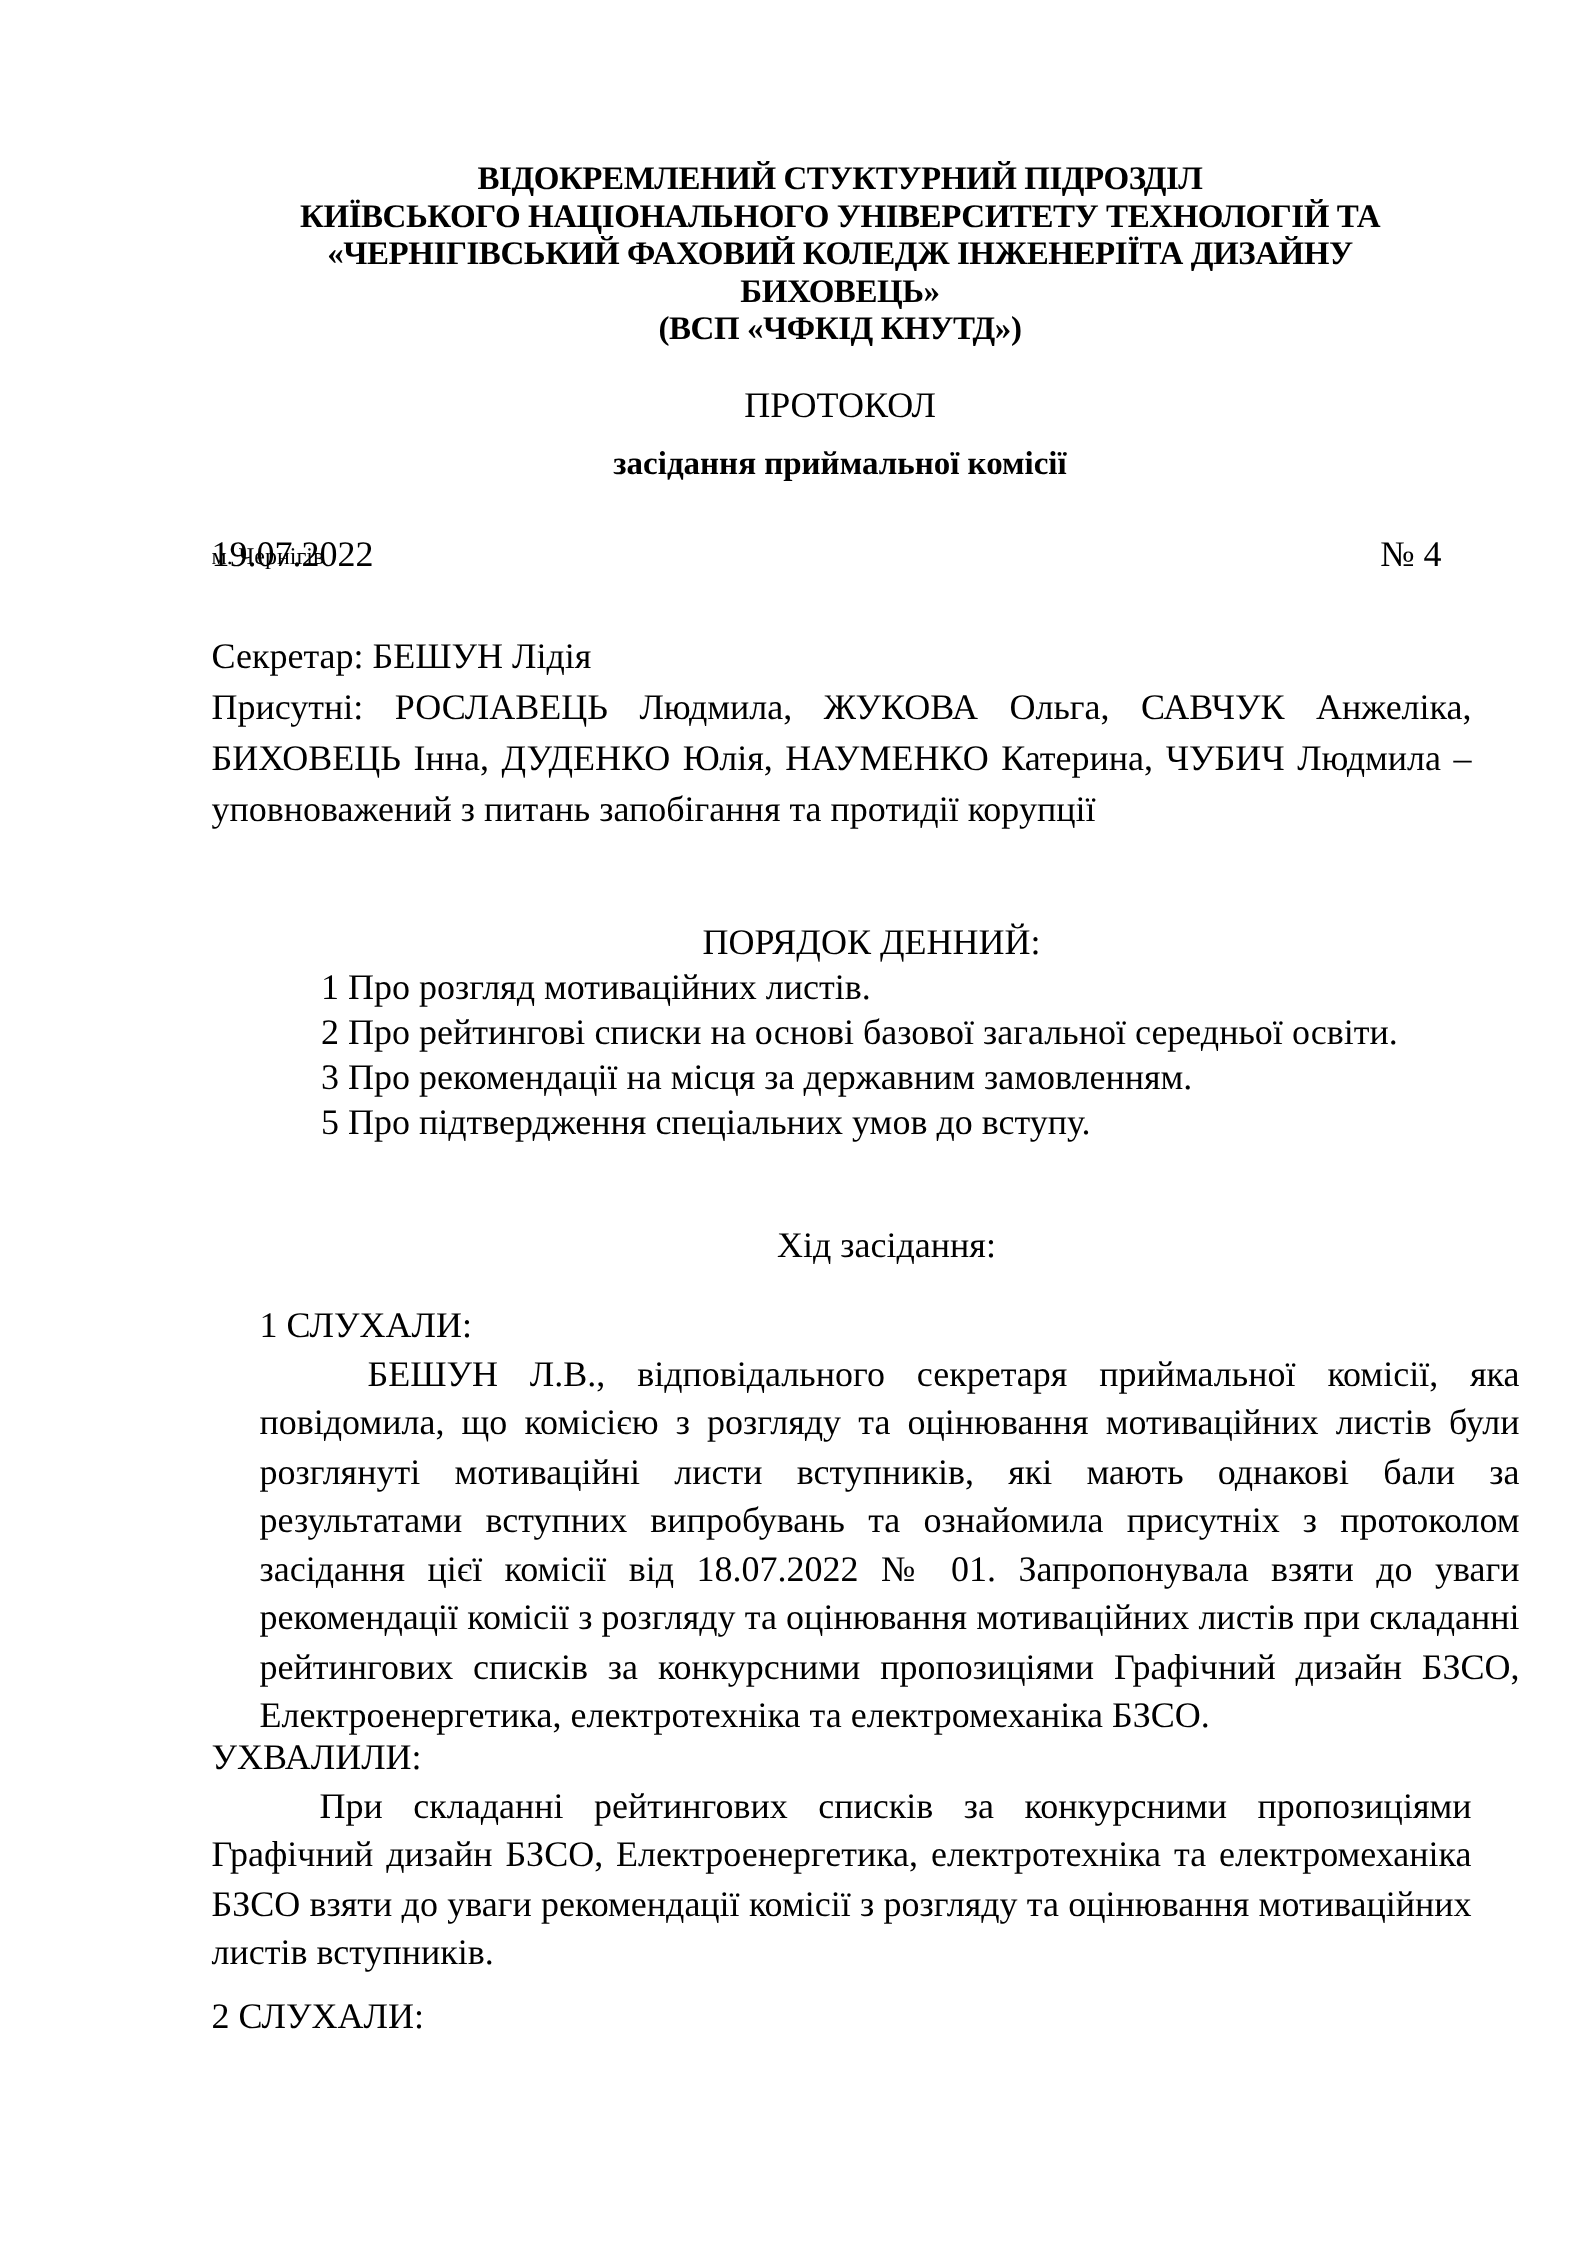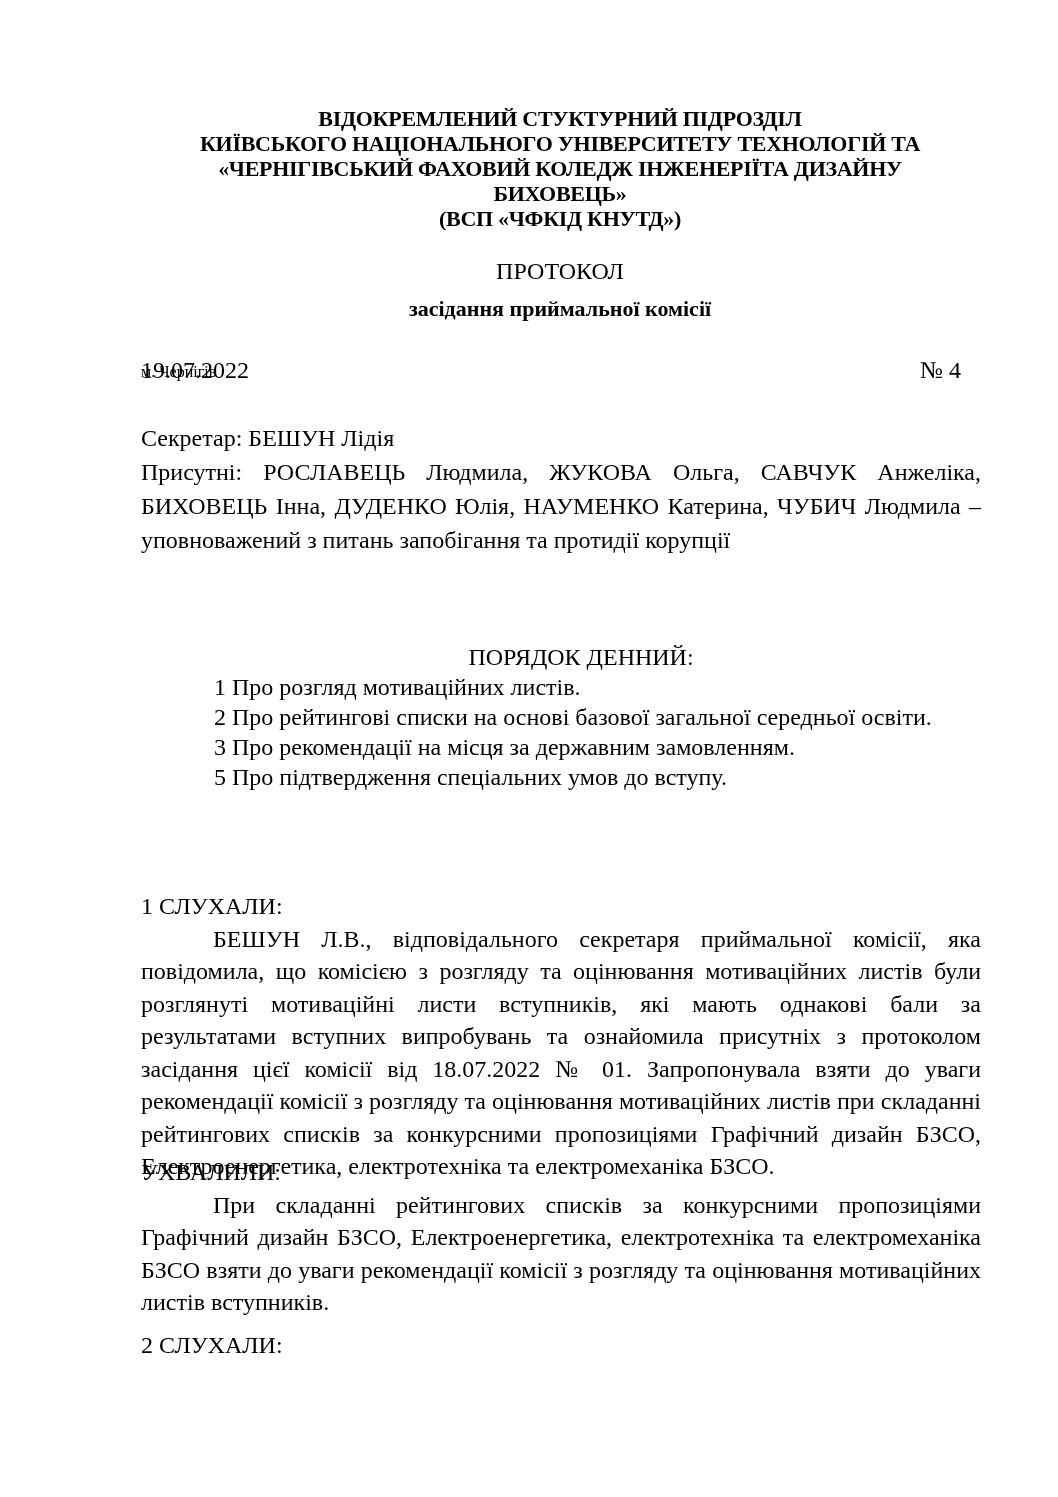--- a/index.html
+++ b/index.html
@@ -61,29 +61,30 @@
     <span class="meta-city">м. Чернігів</span>
     <span class="meta-num">№ 4</span>
   </div>
 
   <div class="body-text justify" style="top:421px;">
     <p>Секретар: БЕШУН Лідія</p>
     <p>Присутні: РОСЛАВЕЦЬ Людмила, ЖУКОВА Ольга, САВЧУК Анжеліка, БИХОВЕЦЬ Інна, ДУДЕНКО Юлія, НАУМЕНКО Катерина, ЧУБИЧ Людмила – уповноважений з питань запобігання та протидії корупції</p>
   </div>
 
   <div class="body-text" style="top:614px; line-height:30px;">
-    <p class="center" style="padding-left:40px;margin-top:28px;">ПОРЯДОК ДЕННИЙ:</p>
+    <p class="center" style="padding-left:40px;">ПОРЯДОК ДЕННИЙ:</p>
     <p class="agenda-item">1 Про розгляд мотиваційних листів.</p>
     <p class="agenda-item">2 Про рейтингові списки на основі базової загальної середньої освіти.</p>
     <p class="agenda-item">3 Про рекомендації на місця за державним замовленням.</p>
     <p class="agenda-item">5  Про підтвердження спеціальних умов до вступу.</p>
   </div>
 
+  <div class="body-text center" style="top:814px; padding-left:30px;">Хід засідання:</div>
 
-  <div class="body-text" style="top:890px; line-height:32.5px;">
+  <div class="body-text" style="top:868px; line-height:32.5px;margin-left:32px;">
     <p>1 СЛУХАЛИ:</p>
     <p class="justify indent">БЕШУН Л.В., відповідального секретаря приймальної комісії, яка повідомила, що комісією з розгляду та оцінювання мотиваційних листів були розглянуті мотиваційні листи вступників, які мають однакові бали за результатами вступних випробувань та ознайомила присутніх з протоколом засідання цієї комісії від 18.07.2022 № 01. Запропонувала взяти до уваги рекомендації комісії з розгляду та оцінювання мотиваційних листів при складанні рейтингових списків за конкурсними пропозиціями Графічний дизайн БЗСО, Електроенергетика, електротехніка та електромеханіка БЗСО.</p>
   </div>
 
   <div class="body-text" style="top:1156px; line-height:32.5px;">
     <p>УХВАЛИЛИ:</p>
     <p class="justify indent">При складанні рейтингових списків за конкурсними пропозиціями Графічний дизайн БЗСО, Електроенергетика, електротехніка та електромеханіка БЗСО взяти до уваги рекомендації комісії з розгляду та оцінювання мотиваційних листів вступників.</p>
   </div>
 
   <div class="body-text" style="top:1328px;">

